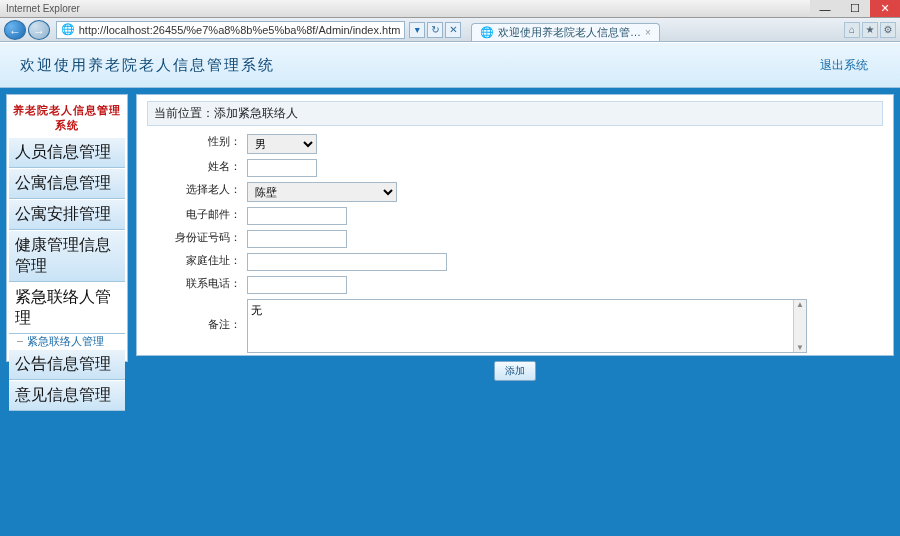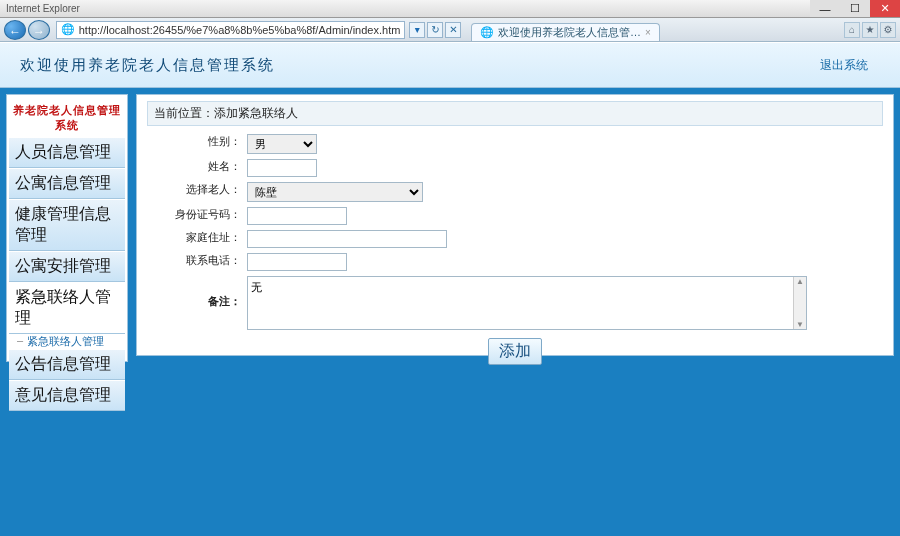--- a/index.html
+++ b/index.html
@@ -107,21 +107,21 @@
 .form-label { width:100px;text-align:right;font-size:11px;color:#222;padding-right:6px; }
 .tinput { height:18px;border:1px solid #a5b9c8;font-size:11px;padding:0 3px; }
 .tinput.sm{width:70px;} .tinput.md{width:100px;} .tinput.lg{width:200px;}
 select.tinput { height:20px; }
 .ta-wrap { display:flex;align-items:flex-start;margin-bottom:6px;}
 .remark-box { width:560px;height:54px;border:1px solid #a5b9c8;font-size:11px;padding:3px;position:relative;background:#fff;}
 .fake-scrollbar{position:absolute;right:0;top:0;bottom:0;width:13px;background:#f0f0f0;border-left:1px solid #ccc;}
 .fake-scrollbar::before{content:"▲";position:absolute;top:0;left:2px;font-size:8px;color:#888;}
 .fake-scrollbar::after{content:"▼";position:absolute;bottom:0;left:2px;font-size:8px;color:#888;}
 .submit-row { text-align:center;margin-top:8px; }
-.submit-btn { padding:2px 10px;border:1px solid #7fa9c8;background:linear-gradient(to bottom,#f4fbff,#cee6f7);font-size:16px;color:#1a5280;border-radius:2px;}
+.submit-btn { padding:2px 10px;border:1px solid #7fa9c8;background:linear-gradient(to bottom,#f4fbff,#cee6f7);font-size:10px;color:#1a5280;border-radius:2px;}
 </style>
 </head>
 <body>
 
 <div class="window-chrome">
   <span class="window-title">Internet Explorer</span>
   <div class="window-buttons">
     <div class="wb min">—</div>
     <div class="wb max">☐</div>
     <div class="wb close">✕</div>
@@ -158,22 +158,22 @@
   <div class="header-title">欢迎使用养老院老人信息管理系统</div>
   <a class="logout-link">退出系统</a>
 </div>
 
 <div class="main-area">
 
   <div class="sidebar">
     <div class="sb-header">养老院老人信息管理系统</div>
     <a class="sb-item">人员信息管理</a>
     <a class="sb-item">公寓信息管理</a>
+    <a class="sb-item">公寓安排管理</a>
     <a class="sb-item">健康管理信息管理</a>
-    <a class="sb-item">公寓安排管理</a>
     <a class="sb-item sel">紧急联络人管理</a>
     <a class="sb-sub">紧急联络人管理</a>
     <a class="sb-item">公告信息管理</a>
     <a class="sb-item">意见信息管理</a>
   </div>
 
   <div class="content">
     <div class="breadcrumb">当前位置：添加紧急联络人</div>
 
     <div class="form-row">
@@ -181,38 +181,42 @@
       <select class="tinput sm">
         <option>男</option>
       </select>
     </div>
     <div class="form-row">
       <div class="form-label">姓名：</div>
       <input class="tinput sm" value="" style="">
     </div>
     <div class="form-row">
       <div class="form-label">选择老人：</div>
-      <select class="tinput" style="width:176px;">
+      <select class="tinput" style="width:150px;">
         <option>陈壁</option>
       </select>
     </div>
     <div class="form-row">
+      <div class="form-label">电子邮件：</div>
+      <input class="tinput md" value="" style="">
+    </div>
+    <div class="form-row">
       <div class="form-label">身份证号码：</div>
       <input class="tinput md" value="" style="">
     </div>
     <div class="form-row">
       <div class="form-label">家庭住址：</div>
       <input class="tinput lg" value="" style="">
     </div>
     <div class="form-row">
       <div class="form-label">联系电话：</div>
       <input class="tinput md" value="" style="">
     </div>
     <div class="ta-wrap">
-      <div class="form-label" style="padding-top:18px;font-weight:bold;">备注：</div>
+      <div class="form-label" style="padding-top:18px;">备注：</div>
       <div class="remark-box">
         <span>无</span>
         <div class="fake-scrollbar"></div>
       </div>
     </div>
     <div class="submit-row">
       <button class="submit-btn">添加</button>
     </div>
   </div>
 

